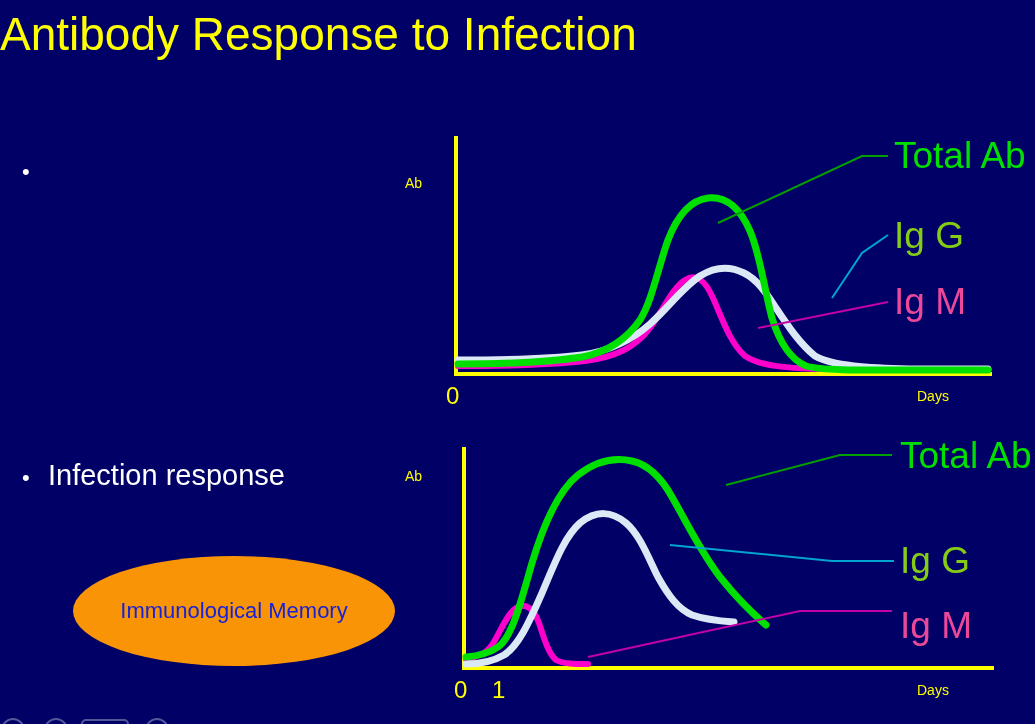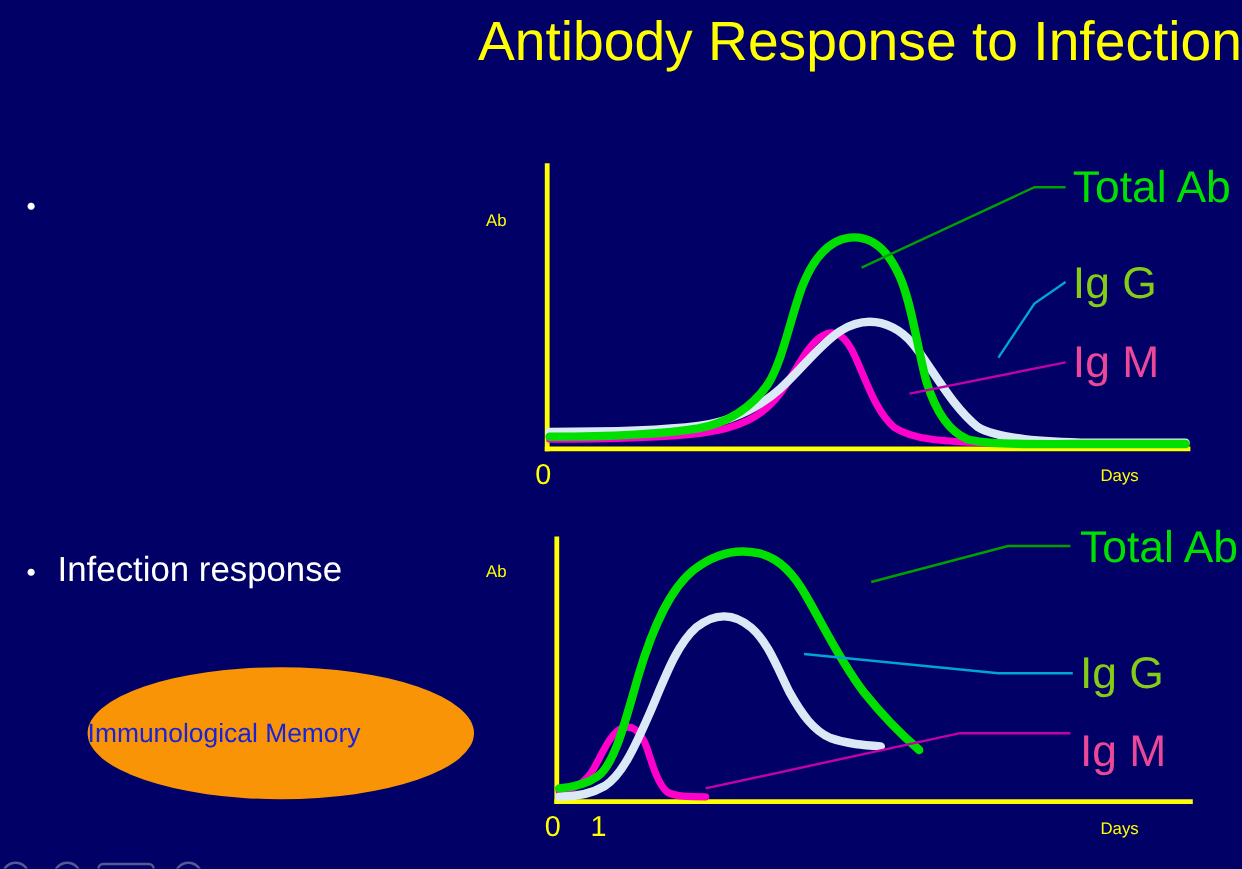--- a/index.html
+++ b/index.html
@@ -21,21 +21,21 @@
     height: 724px;
     background: #000066;
   }
 
   
   #slide-title {
     position: absolute;
     left: 0;
     top: 6px;
     width: 1035px;
-    text-align: right;
+    text-align: left;
     color: #ffff00;
     font-size: 46px;
     line-height: 56px;
     letter-spacing: 0px;
     white-space: nowrap;
   }
 
   
   .bullet-row {
     position: absolute;
@@ -63,21 +63,21 @@
     position: absolute;
     left: 73px;
     top: 556px;
     width: 322px;
     height: 110px;
     background: #f89406;
     background: #f99406;
     border-radius: 50%;
     display: flex;
     align-items: center;
-    justify-content: flex-start;
+    justify-content: center;
   }
   #memory-ellipse-label {
     color: #1822d8;
     font-size: 22px;
     white-space: nowrap;
   }
 
   
   .chart {
     position: absolute;

